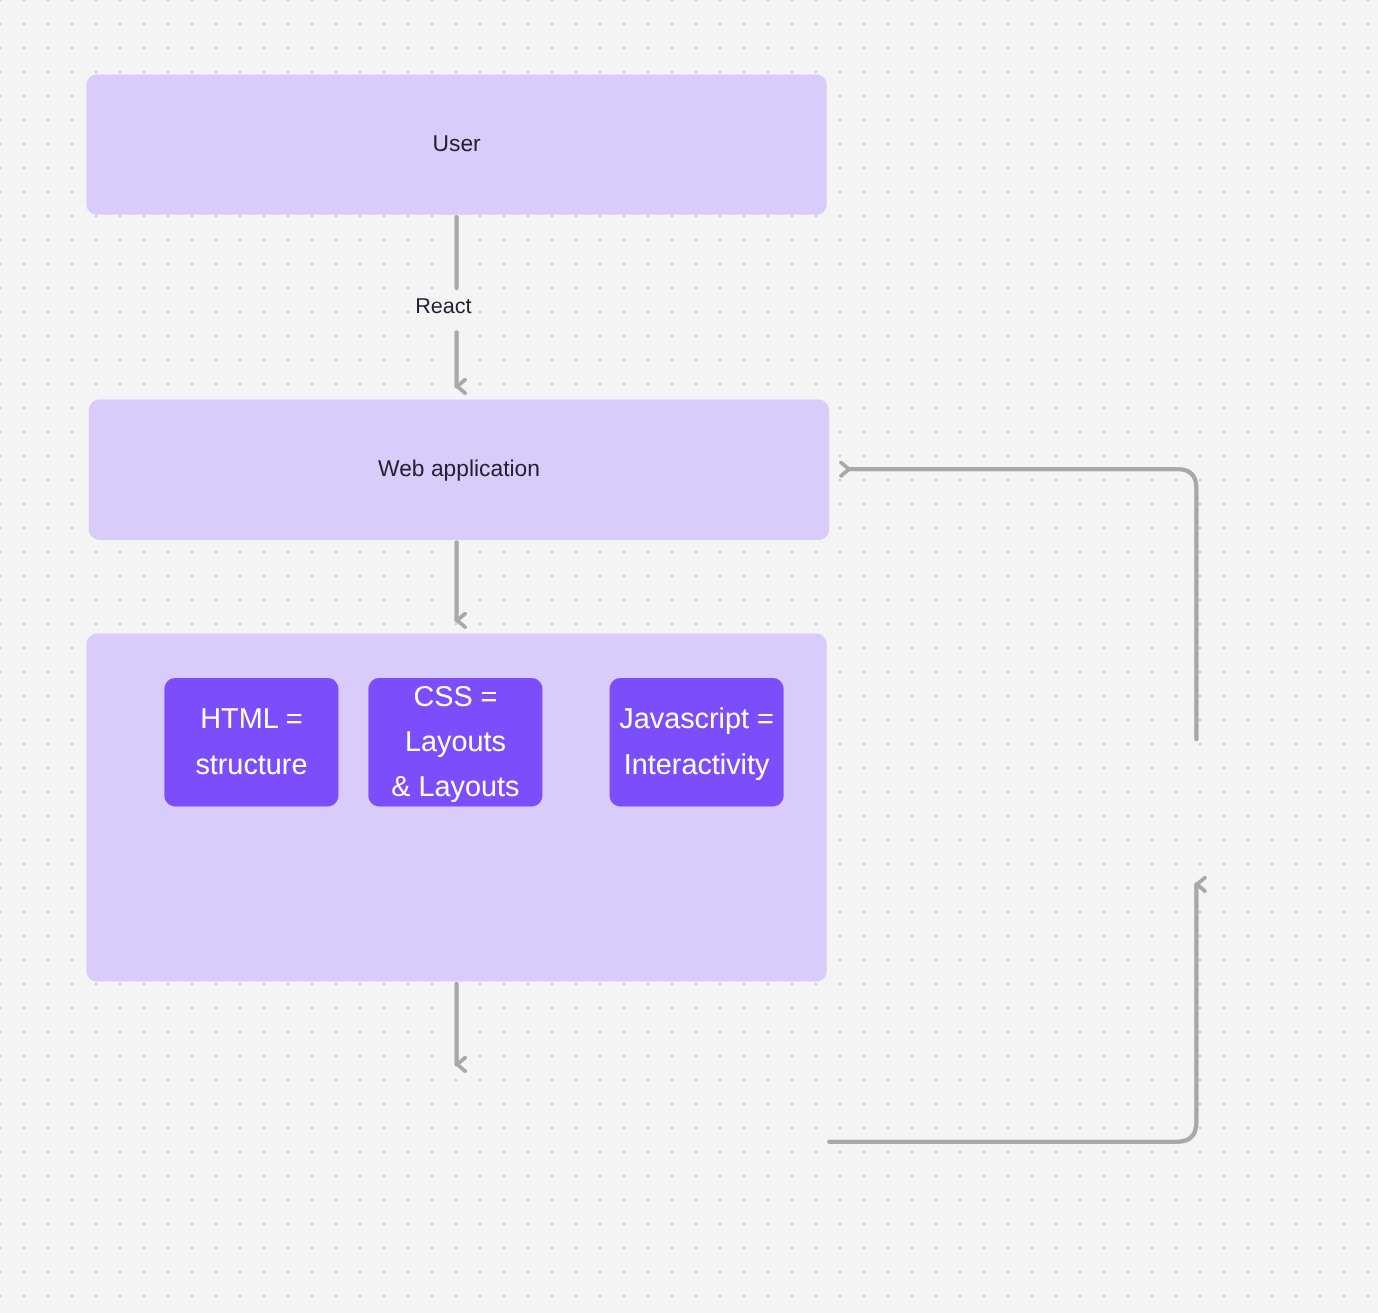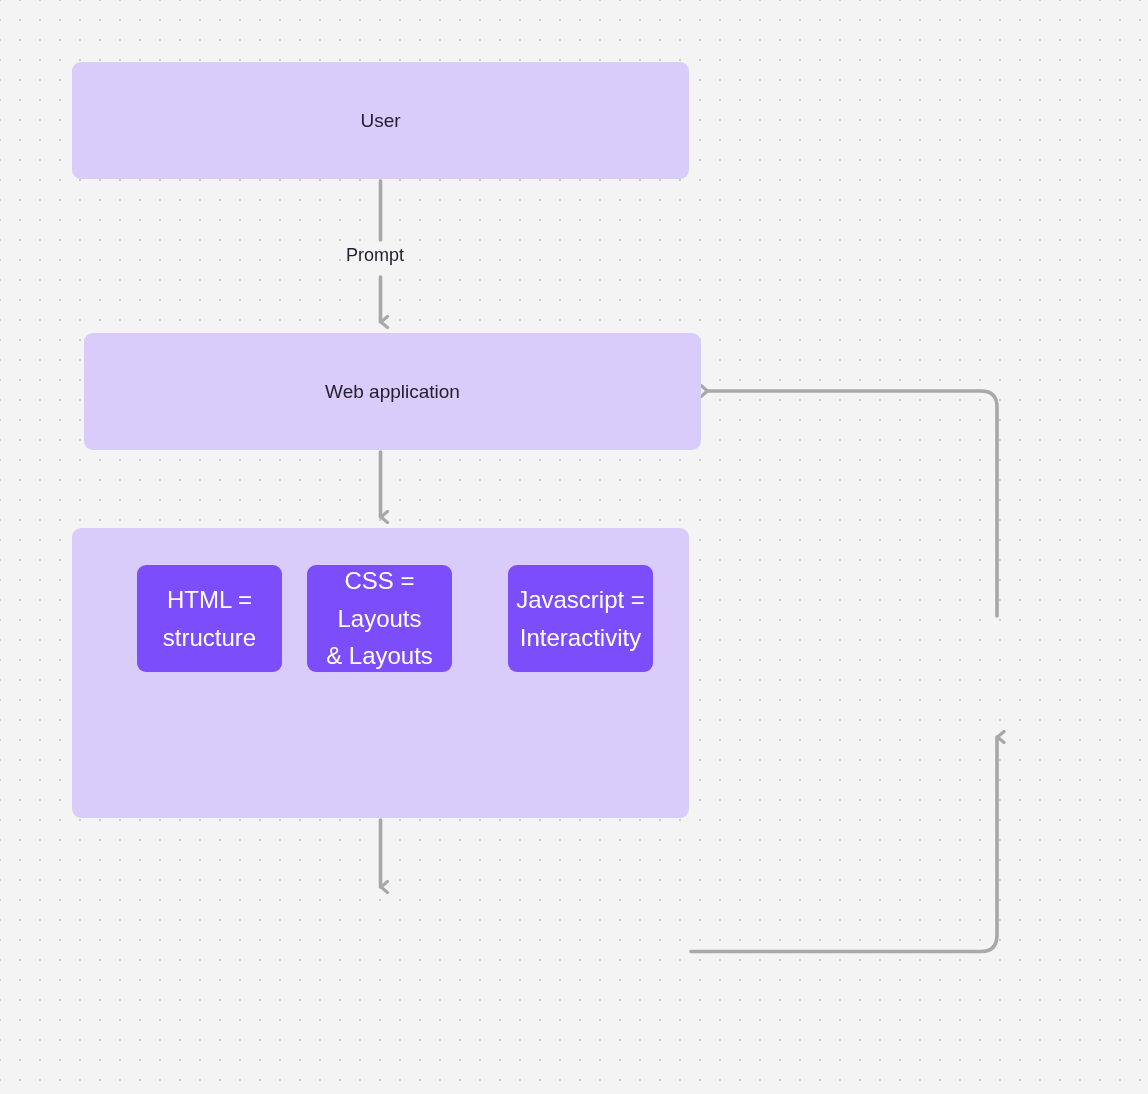--- a/index.html
+++ b/index.html
@@ -71,21 +71,21 @@
     color: #232130;
     font-size: 18px;
     text-align: center;
     background: #f4f4f5;
     padding: 0 5px;
     white-space: nowrap;
   }
 
   
   #node-user        { left: 72px;  top: 62px;  width: 617px; height: 117px; }
-  #node-webapp      { left: 84px;  top: 333px; width: 617px; height: 117px; text-align: center; }
+  #node-webapp      { left: 74px;  top: 333px; width: 617px; height: 117px; text-align: center; }
   #node-components  { left: 72px;  top: 528px; width: 617px; height: 290px; }
   #node-vite        { left: 72px;  top: 898px; width: 617px; height: 117px; }
   #node-render      { left: 902px; top: 618px; width: 190px; height: 107px; }
 
   #node-html        { left: 65px;  top: 37px;  width: 145px; height: 107px; }
   #node-css         { left: 235px; top: 37px;  width: 145px; height: 107px; }
   #node-js          { left: 405px; top: 37px;  width: 145px; height: 107px; margin-left: 31px; }
   #caption-reusable { top: 188px; }
 
   #label-prompt     { left: 341px; top: 245px; }
@@ -117,21 +117,21 @@
 
     <path d="M691 951.5 L981 951.5 Q997 951.5 997 935 L997 737" fill="none" stroke="#a8a8a8" stroke-width="3.6" stroke-linecap="round" stroke-linejoin="round" marker-end="url(#arrowup)"></path>
 
     <path d="M997 616 L997 407 Q997 391 981 391 L708 391" fill="none" stroke="#a8a8a8" stroke-width="3.6" stroke-linecap="round" stroke-linejoin="round" marker-end="url(#arrowleft)"></path>
   </svg>
 
   <div class="node node-outer" id="node-user">
     <span>User</span>
   </div>
 
-  <div class="edge-label" id="label-prompt">Prompt</div>
+  <div class="edge-label" id="label-prompt">React</div>
 
   <div class="node node-outer" id="node-webapp">
     <span>Web application</span>
   </div>
 
   <div class="node node-group" id="node-components">
 
     <div class="node node-inner" id="node-html">
       <span>
         <span>HTML =</span><br>

